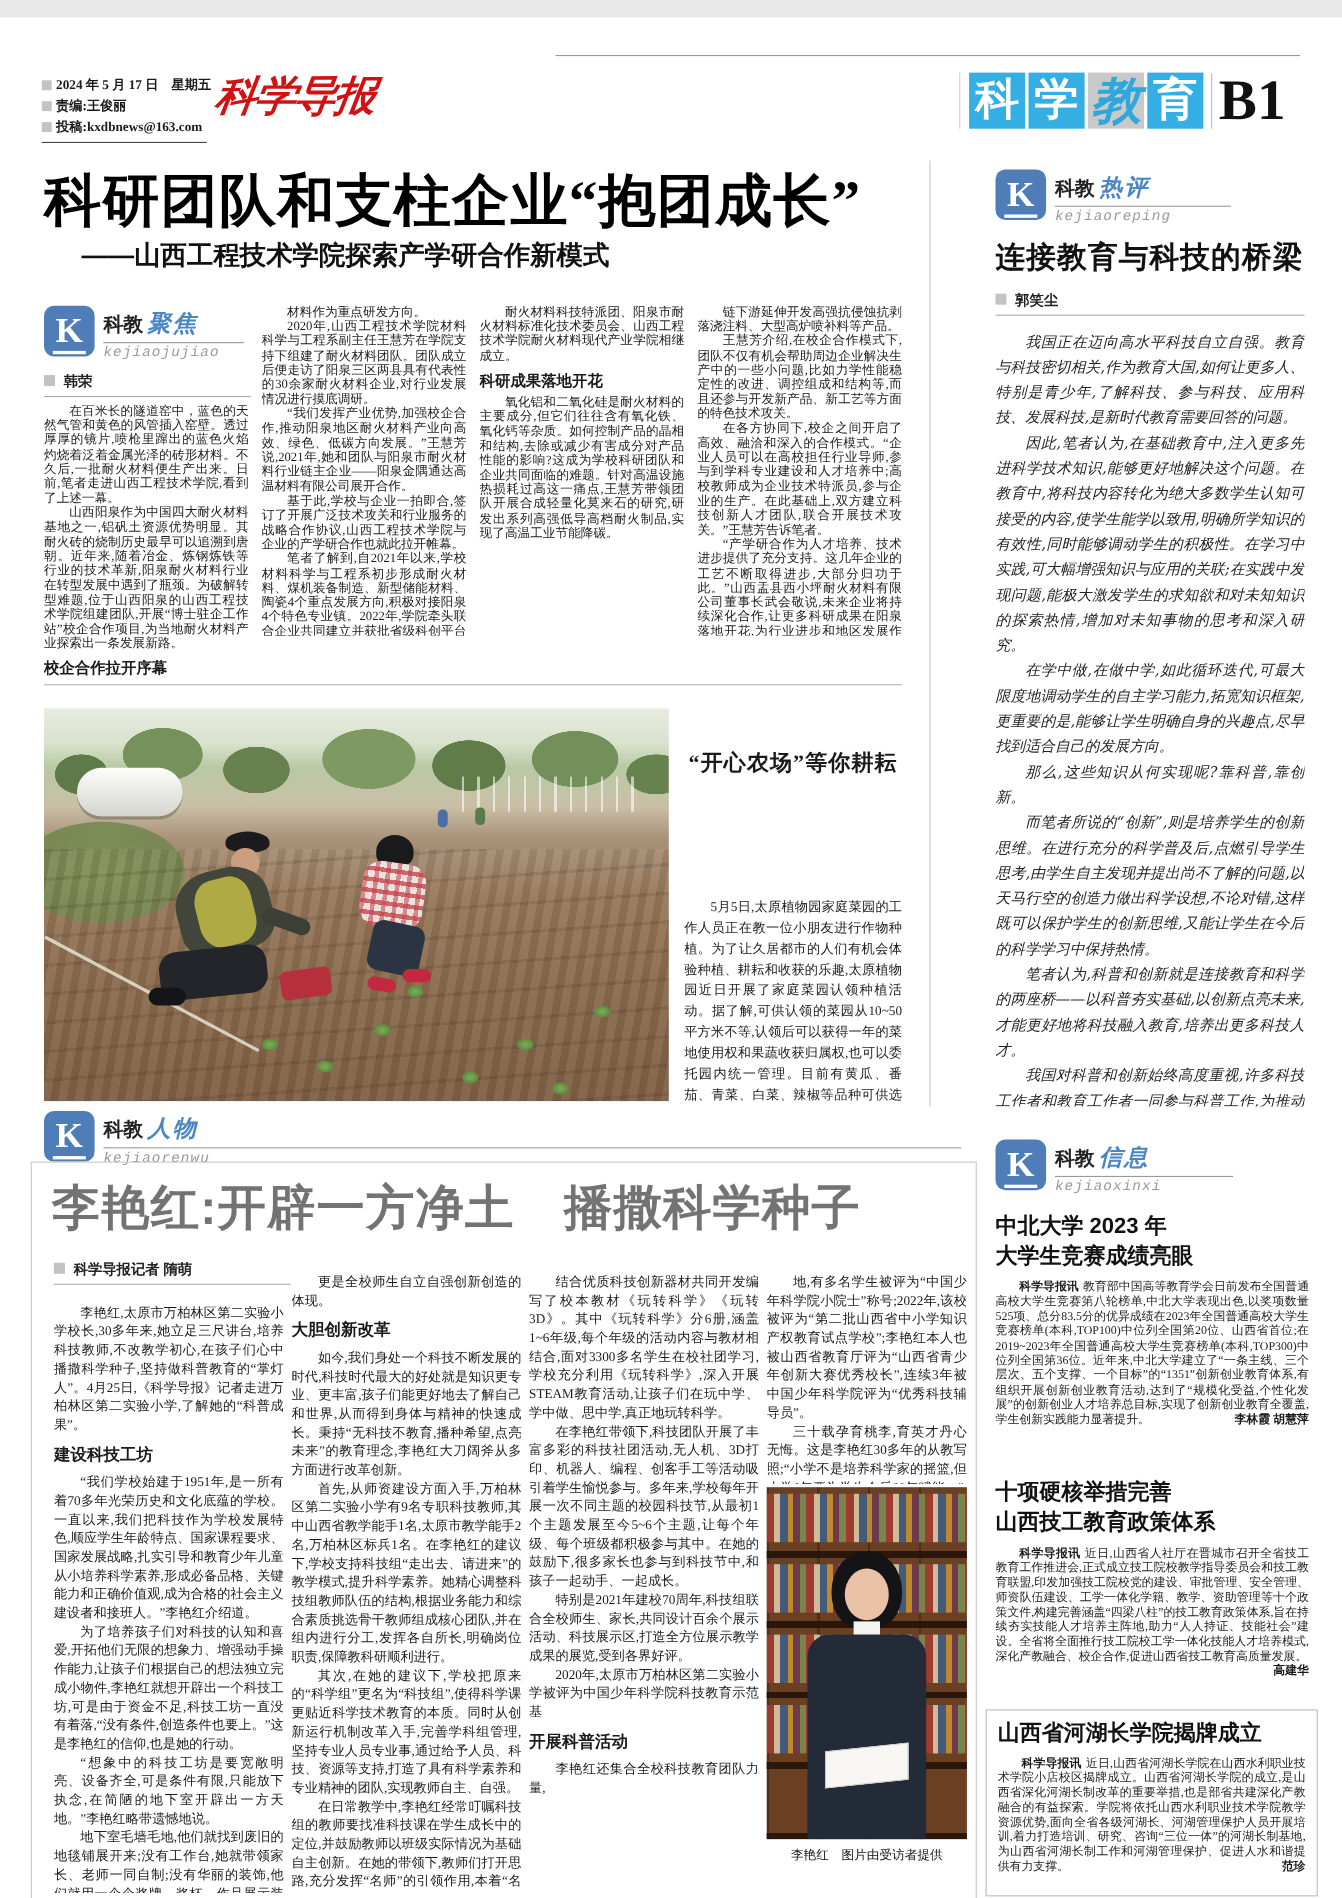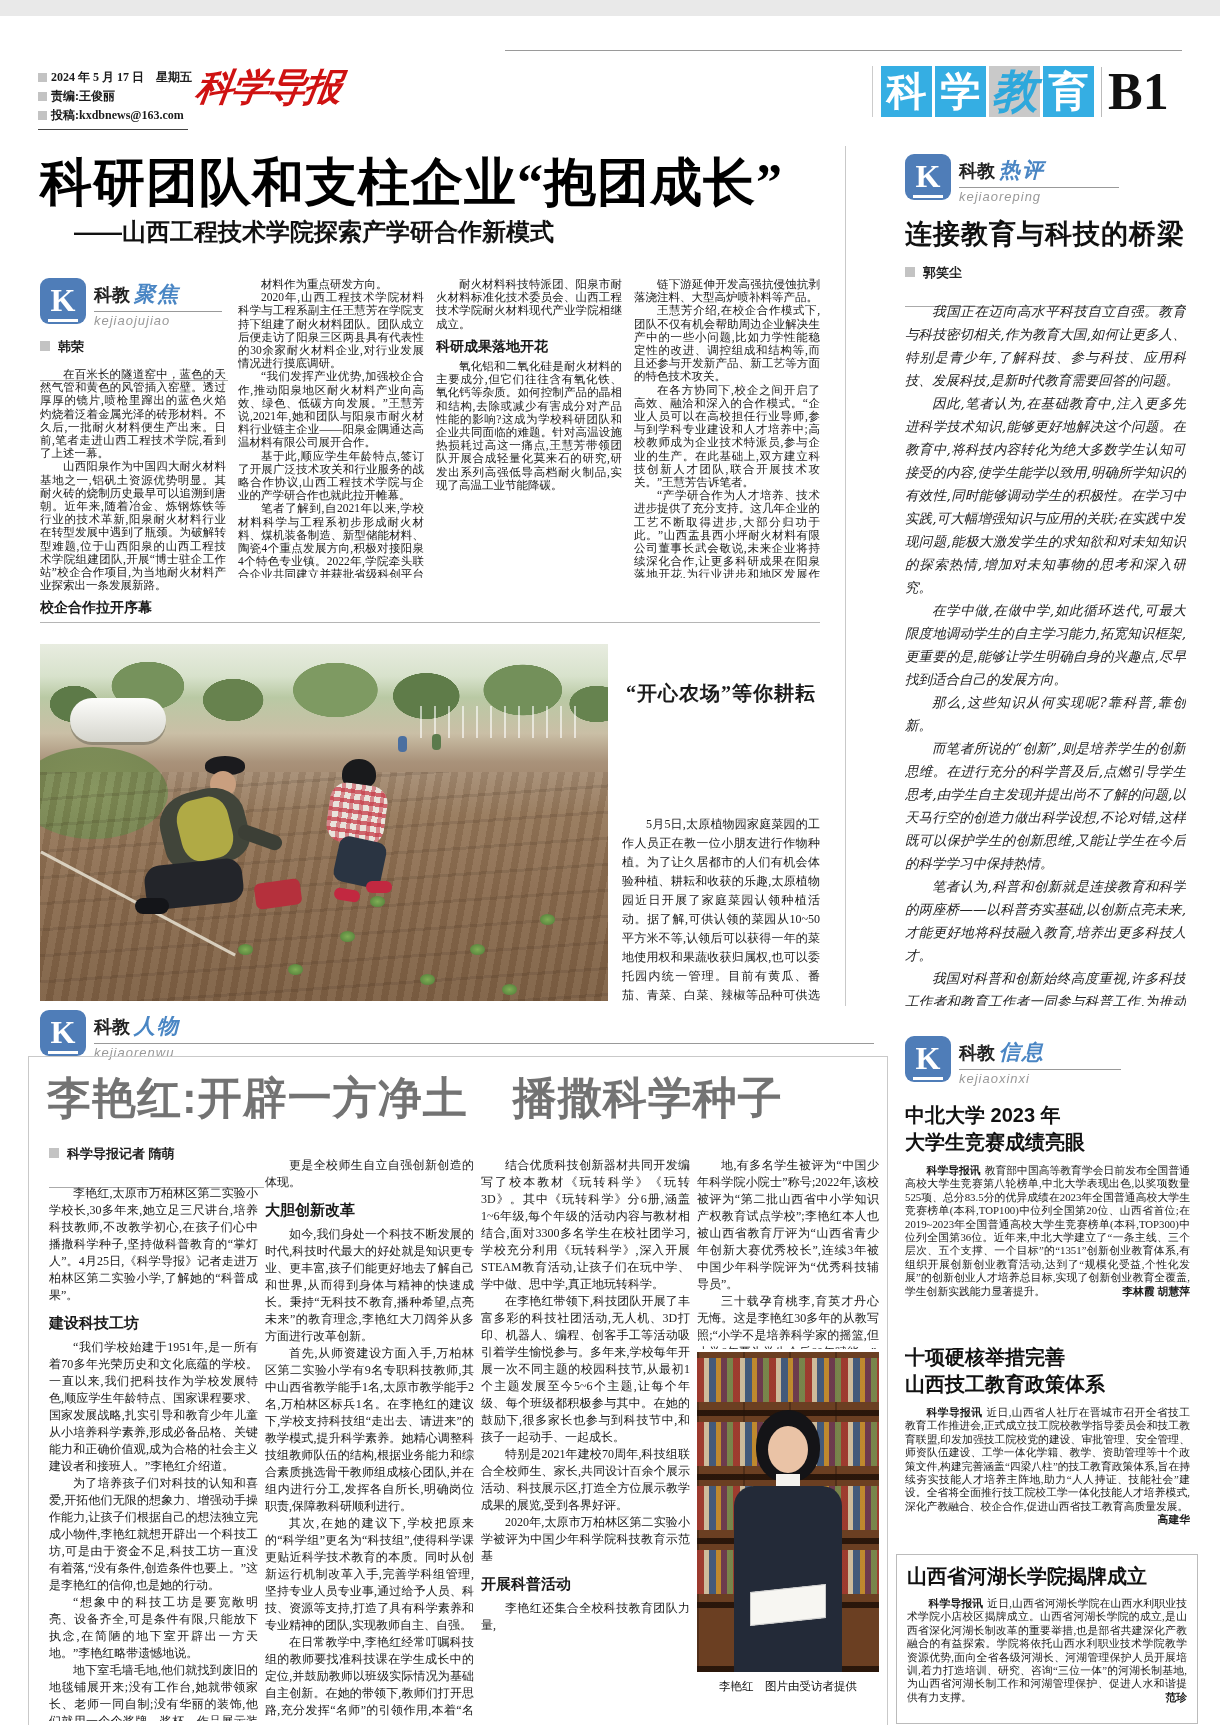--- a/index.html
+++ b/index.html
@@ -30,24 +30,24 @@
   .badge{position:absolute;display:flex;}
   .kbox{width:46px;height:46px;background:#4f7db8;border-radius:9px;color:#fff;text-align:center;
         font-family:"Liberation Serif",serif;font-weight:bold;font-size:32px;line-height:44px;flex:0 0 46px;}
   .kbox span{border-bottom:3px solid #fff;padding:0 3px 1px;}
   .btxt{margin-left:8px;padding-top:2px;}
   .brow{white-space:nowrap;}
   .bprefix{font-family:"Liberation Sans",sans-serif;font-weight:bold;font-size:18px;color:#222;}
   .bname{font-family:"DejaVu Serif",serif;font-style:italic;font-weight:900;font-size:21px;
          color:#4a86c4;margin-left:4px;letter-spacing:2px;}
   .bline{height:1px;background:#999;margin-top:3px;}
-  .bpinyin{font-family:Liberation Sans, sans-serif;font-style:italic;font-size:13px;color:#999;margin-top:1px;letter-spacing:1px;}
+  .bpinyin{font-family:Liberation Mono, monospace;font-style:italic;font-size:13px;color:#999;margin-top:1px;letter-spacing:1px;}
   
   .byline{position:absolute;font-family:"Liberation Sans",sans-serif;font-weight:bold;font-size:13px;color:#222;
-          padding-bottom:24px;white-space:nowrap;}
+          padding-bottom:4px;white-space:nowrap;}
   .byline .sq{display:inline-block;width:10px;height:10px;background:#c3c3c3;margin-right:8px;}
   .ubar{border-bottom:1px solid #aaa;}
   
   .a1col{position:absolute;width:186px;overflow:hidden;font-size:11.5px;line-height:13.2px;text-align:justify;}
   .a1col p{margin:0;text-indent:2em;}
   .a1col p.subhead{font-family:"Liberation Sans",sans-serif;font-weight:bold;font-size:14px;
                    text-indent:0;margin:9px 0 7px;}
   
   .photo-farm{left:40px;top:628px;width:568px;height:357px;overflow:hidden;
       background:linear-gradient(180deg,#e8ece0 0%,#d8e2cc 9%,#b9c9a4 15%,#cabfa6 25%,#a9927a 33%,#96785a 48%,#8a6b4e 70%,#7e6044 100%);}
@@ -167,21 +167,21 @@
 
   <div class="a1col" style="left:40px;top:352px;height:250px;">
       <p>在百米长的隧道窑中，蓝色的天然气管和黄色的风管插入窑壁。透过厚厚的镜片,喷枪里蹿出的蓝色火焰灼烧着泛着金属光泽的砖形材料。不久后,一批耐火材料便生产出来。日前,笔者走进山西工程技术学院,看到了上述一幕。</p>
       <p>山西阳泉作为中国四大耐火材料基地之一,铝矾土资源优势明显。其耐火砖的烧制历史最早可以追溯到唐朝。近年来,随着冶金、炼钢炼铁等行业的技术革新,阳泉耐火材料行业在转型发展中遇到了瓶颈。为破解转型难题,位于山西阳泉的山西工程技术学院组建团队,开展“博士驻企工作站”校企合作项目,为当地耐火材料产业探索出一条发展新路。</p>
       <p class="subhead">校企合作拉开序幕</p>
     </div>
   <div class="a1col" style="left:238px;top:262px;height:300px;">
       <p>材料作为重点研发方向。</p>
       <p>2020年,山西工程技术学院材料科学与工程系副主任王慧芳在学院支持下组建了耐火材料团队。团队成立后便走访了阳泉三区两县具有代表性的30余家耐火材料企业,对行业发展情况进行摸底调研。</p>
       <p>“我们发挥产业优势,加强校企合作,推动阳泉地区耐火材料产业向高效、绿色、低碳方向发展。”王慧芳说,2021年,她和团队与阳泉市耐火材料行业链主企业——阳泉金隅通达高温材料有限公司展开合作。</p>
-      <p>基于此,顺应学生年龄特点,签订了开展广泛技术攻关和行业服务的战略合作协议,山西工程技术学院与企业的产学研合作也就此拉开帷幕。</p>
+      <p>基于此,学校与企业一拍即合,签订了开展广泛技术攻关和行业服务的战略合作协议,山西工程技术学院与企业的产学研合作也就此拉开帷幕。</p>
       <p>笔者了解到,自2021年以来,学校材料科学与工程系初步形成耐火材料、煤机装备制造、新型储能材料、陶瓷4个重点发展方向,积极对接阳泉4个特色专业镇。2022年,学院牵头联合企业共同建立并获批省级科创平台——工业固废耦合制备先进铝硅系耐火材料工程(技术)研究中心。</p>
     </div>
   <div class="a1col" style="left:436px;top:262px;height:300px;">
       <p>耐火材料科技特派团、阳泉市耐火材料标准化技术委员会、山西工程技术学院耐火材料现代产业学院相继成立。</p>
       <p class="subhead">科研成果落地开花</p>
       <p>氧化铝和二氧化硅是耐火材料的主要成分,但它们往往含有氧化铁、氧化钙等杂质。如何控制产品的晶相和结构,去除或减少有害成分对产品性能的影响?这成为学校科研团队和企业共同面临的难题。针对高温设施热损耗过高这一痛点,王慧芳带领团队开展合成轻量化莫来石的研究,研发出系列高强低导高档耐火制品,实现了高温工业节能降碳。</p>
     </div>
   <div class="a1col" style="left:634px;top:262px;height:300px;">
       <p>链下游延伸开发高强抗侵蚀抗剥落浇注料、大型高炉喷补料等产品。</p>
       <p>王慧芳介绍,在校企合作模式下,团队不仅有机会帮助周边企业解决生产中的一些小问题,比如力学性能稳定性的改进、调控组成和结构等,而且还参与开发新产品、新工艺等方面的特色技术攻关。</p>

